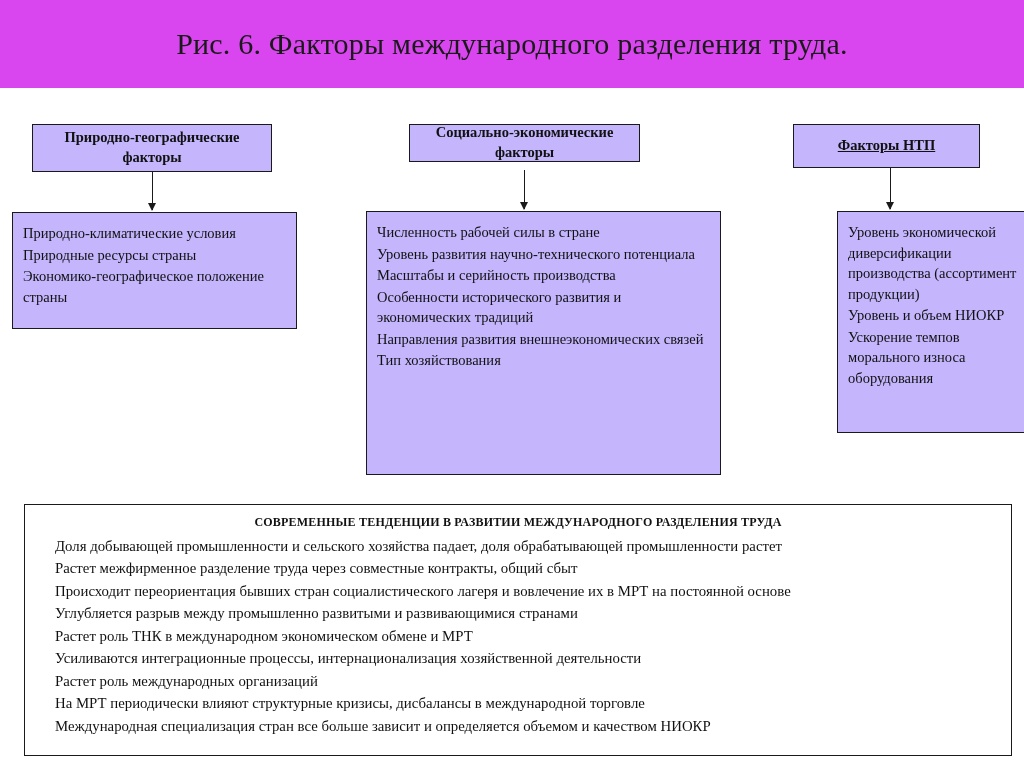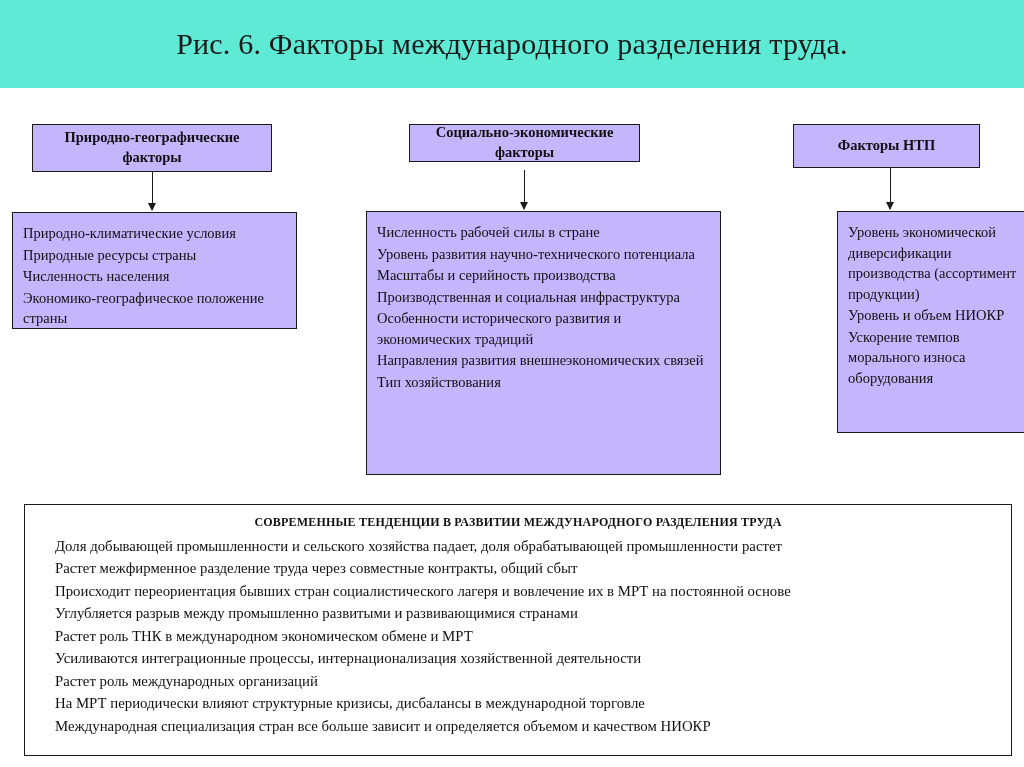--- a/index.html
+++ b/index.html
@@ -13,21 +13,21 @@
     font-family: "Liberation Serif", serif;
     position: relative;
     overflow: hidden;
   }
   .header-band {
     position: absolute;
     left: 0;
     top: 0;
     width: 1024px;
     height: 88px;
-    background: #5eead4;
+    background: #d946ef;
     display: flex;
     align-items: center;
     justify-content: center;
   }
   .header-title {
     font-family: "Liberation Serif", serif;
     font-size: 30px;
     color: #1a1a1a;
     letter-spacing: 0.2px;
     text-align: center;
@@ -125,56 +125,50 @@
   </div>
   <div class="arrow" style="left:152px; top:84px; height:38px;"></div>
   <div class="box list-box" style="left:12px; top:124px; width:285px; height:117px;">
     <div class="li">
         <span class="cont" style="padding-left:0">Природно-климатические условия</span>
       </div>
     <div class="li">
         <span class="cont" style="padding-left:0">Природные ресурсы страны</span>
       </div>
     <div class="li">
-        <span class="cont" style="padding-left:0">Численность населения</span>
-      </div>
-    <div class="li">
         <span class="cont" style="padding-left:0">Экономико-географическое положение страны</span>
       </div>
   </div>
 
   <div class="box head-box" style="left:409px; top:36px; width:231px; height:38px;">
     <span>Социально-экономические факторы</span>
   </div>
   <div class="arrow" style="left:524px; top:82px; height:39px;"></div>
   <div class="box list-box" style="left:366px; top:123px; width:355px; height:264px;">
     <div class="li">
         <span class="cont" style="padding-left:0">Численность рабочей силы в стране</span>
       </div>
     <div class="li">
         <span class="cont" style="padding-left:0">Уровень развития научно-технического потенциала</span>
       </div>
     <div class="li">
         <span class="cont" style="padding-left:0">Масштабы и серийность производства</span>
       </div>
     <div class="li">
-        <span class="cont" style="padding-left:0">Производственная и социальная инфраструктура</span>
-      </div>
-    <div class="li">
         <span class="cont" style="padding-left:0">Особенности исторического развития и экономических традиций</span>
       </div>
     <div class="li">
         <span class="cont" style="padding-left:0">Направления развития внешнеэкономических связей</span>
       </div>
     <div class="li">
         <span class="cont" style="padding-left:0">Тип хозяйствования</span>
       </div>
   </div>
 
-  <div class="box head-box" style="left:793px; top:36px; width:187px; height:44px;">
+  <div class="box head-box" style="left:793px; top:36px; width:187px; height:44px;text-decoration:underline;">
     <span>Факторы НТП</span>
   </div>
   <div class="arrow" style="left:890px; top:80px; height:41px;"></div>
   <div class="box list-box" style="left:837px; top:123px; width:204px; height:222px;">
     <div class="li">
         <span class="cont" style="padding-left:0">Уровень экономической диверсификации производства (ассортимент продукции)</span>
       </div>
     <div class="li">
         <span class="cont" style="padding-left:0">Уровень и объем НИОКР</span>
       </div>

